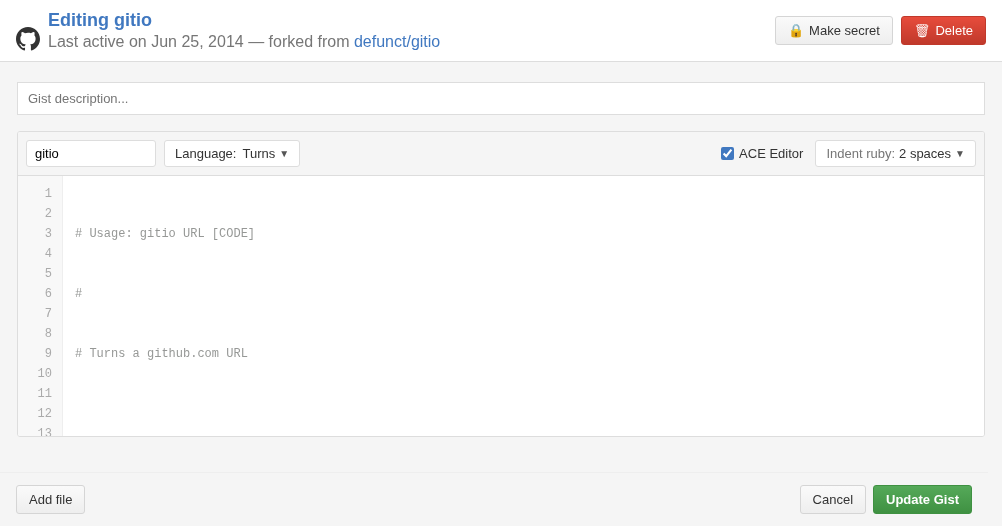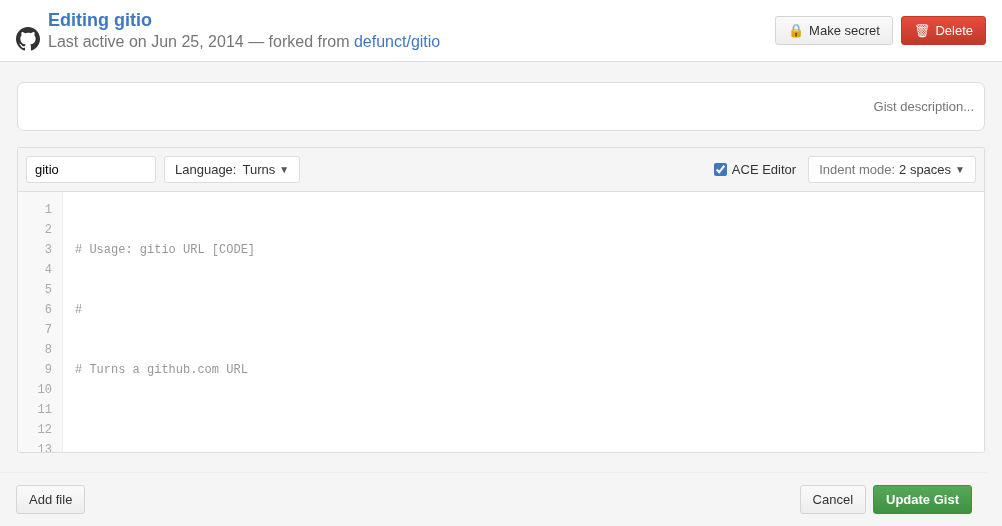--- a/index.html
+++ b/index.html
@@ -72,29 +72,28 @@
       color: #fff;
       font-weight: bold;
     }
     .main-content {
       padding: 20px 16px;
       max-width: 1000px;
       margin: 0 auto;
     }
     .description-input {
       width: 100%;
-      padding: 16px 10px;
-      border: 1px solid #ddd;
-      border-radius: 7px;
+      padding: 8px 10px;
+      border: 1px solid #ddd;
+      border-radius: 0;
       font-size: 13px;
       color: #999;
       background: #fff;
       margin-bottom: 16px;
       font-family: inherit;
-      text-align: right;
     }
     .file-editor {
       border: 1px solid #ddd;
       border-radius: 3px;
       background: #fff;
       overflow: hidden;
     }
     .file-editor-header {
       display: flex;
       align-items: center;
@@ -242,21 +241,21 @@
         <span>Language:</span>
         <span style="margin-left:2px">Turns</span>
         <span class="chevron">▼</span>
       </button>
       <div class="editor-options">
         <label class="ace-checkbox">
           <input type="checkbox" checked="" style="">
           <span>ACE Editor</span>
         </label>
         <button class="indent-selector">
-          <span class="indent-label">Indent mode: </span>
+          <span class="indent-label">Indent ruby: </span>
           <span class="indent-value">2 spaces</span>
           <span class="chevron">▼</span>
         </button>
       </div>
     </div>
 
     <div class="code-area">
       <div class="line-numbers">
         <span class="line-number">1</span>
         <span class="line-number">2</span>

